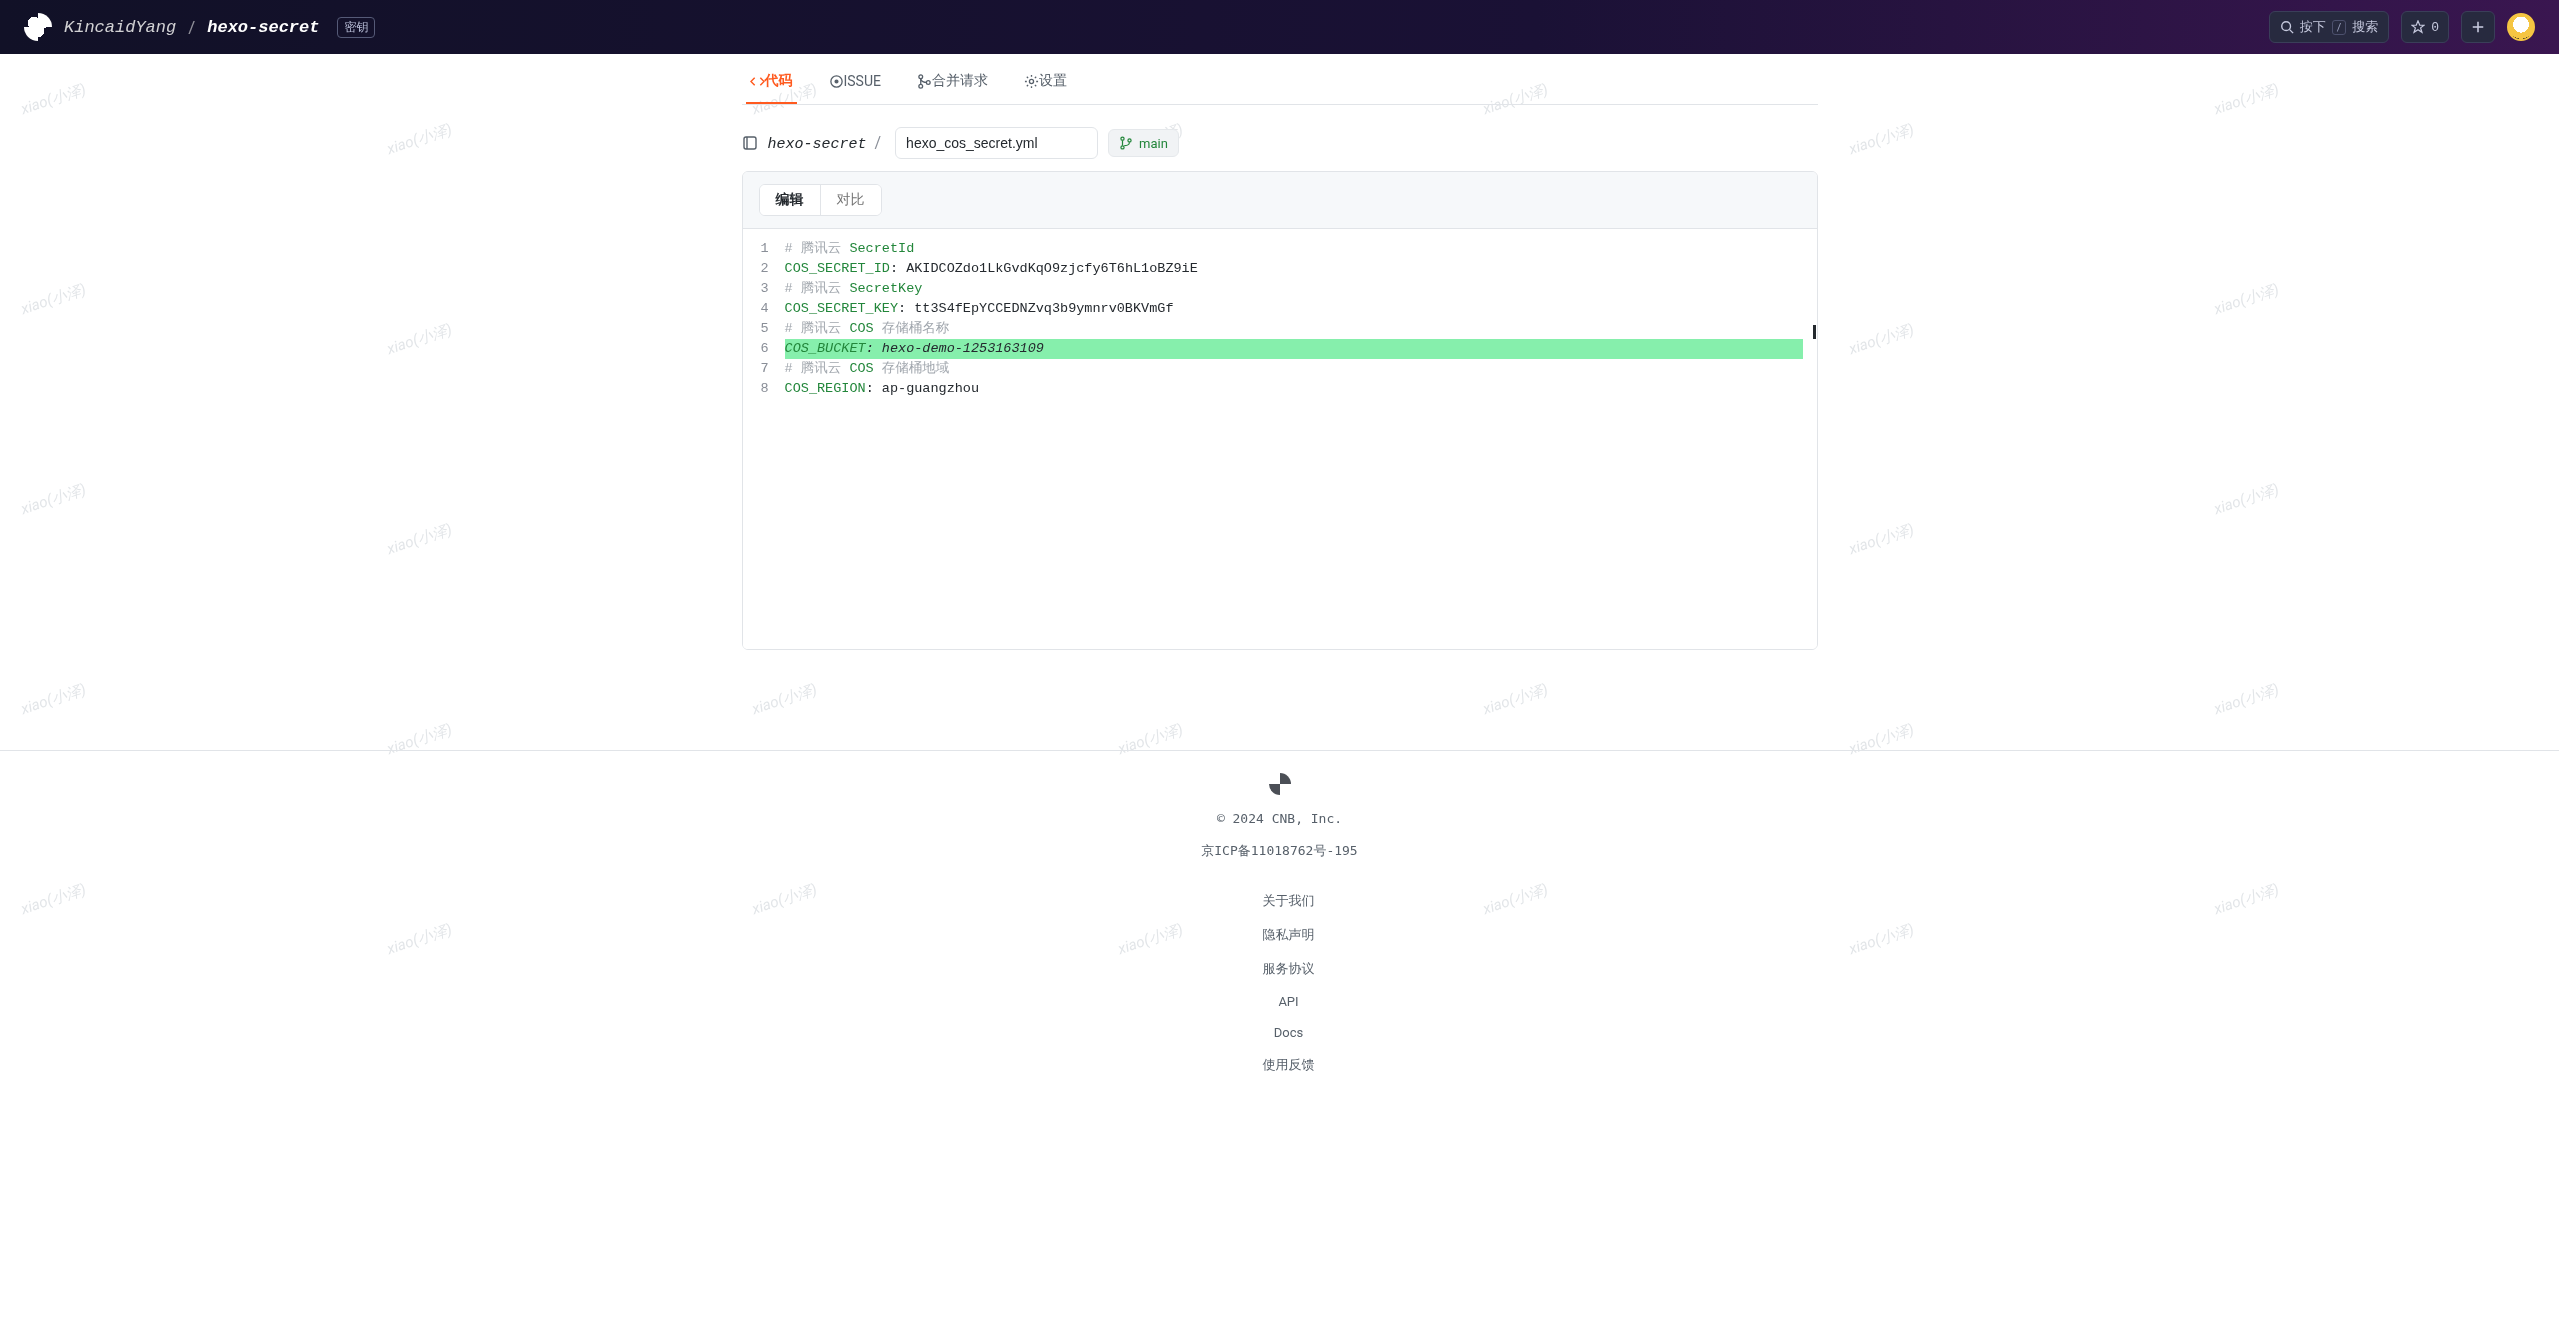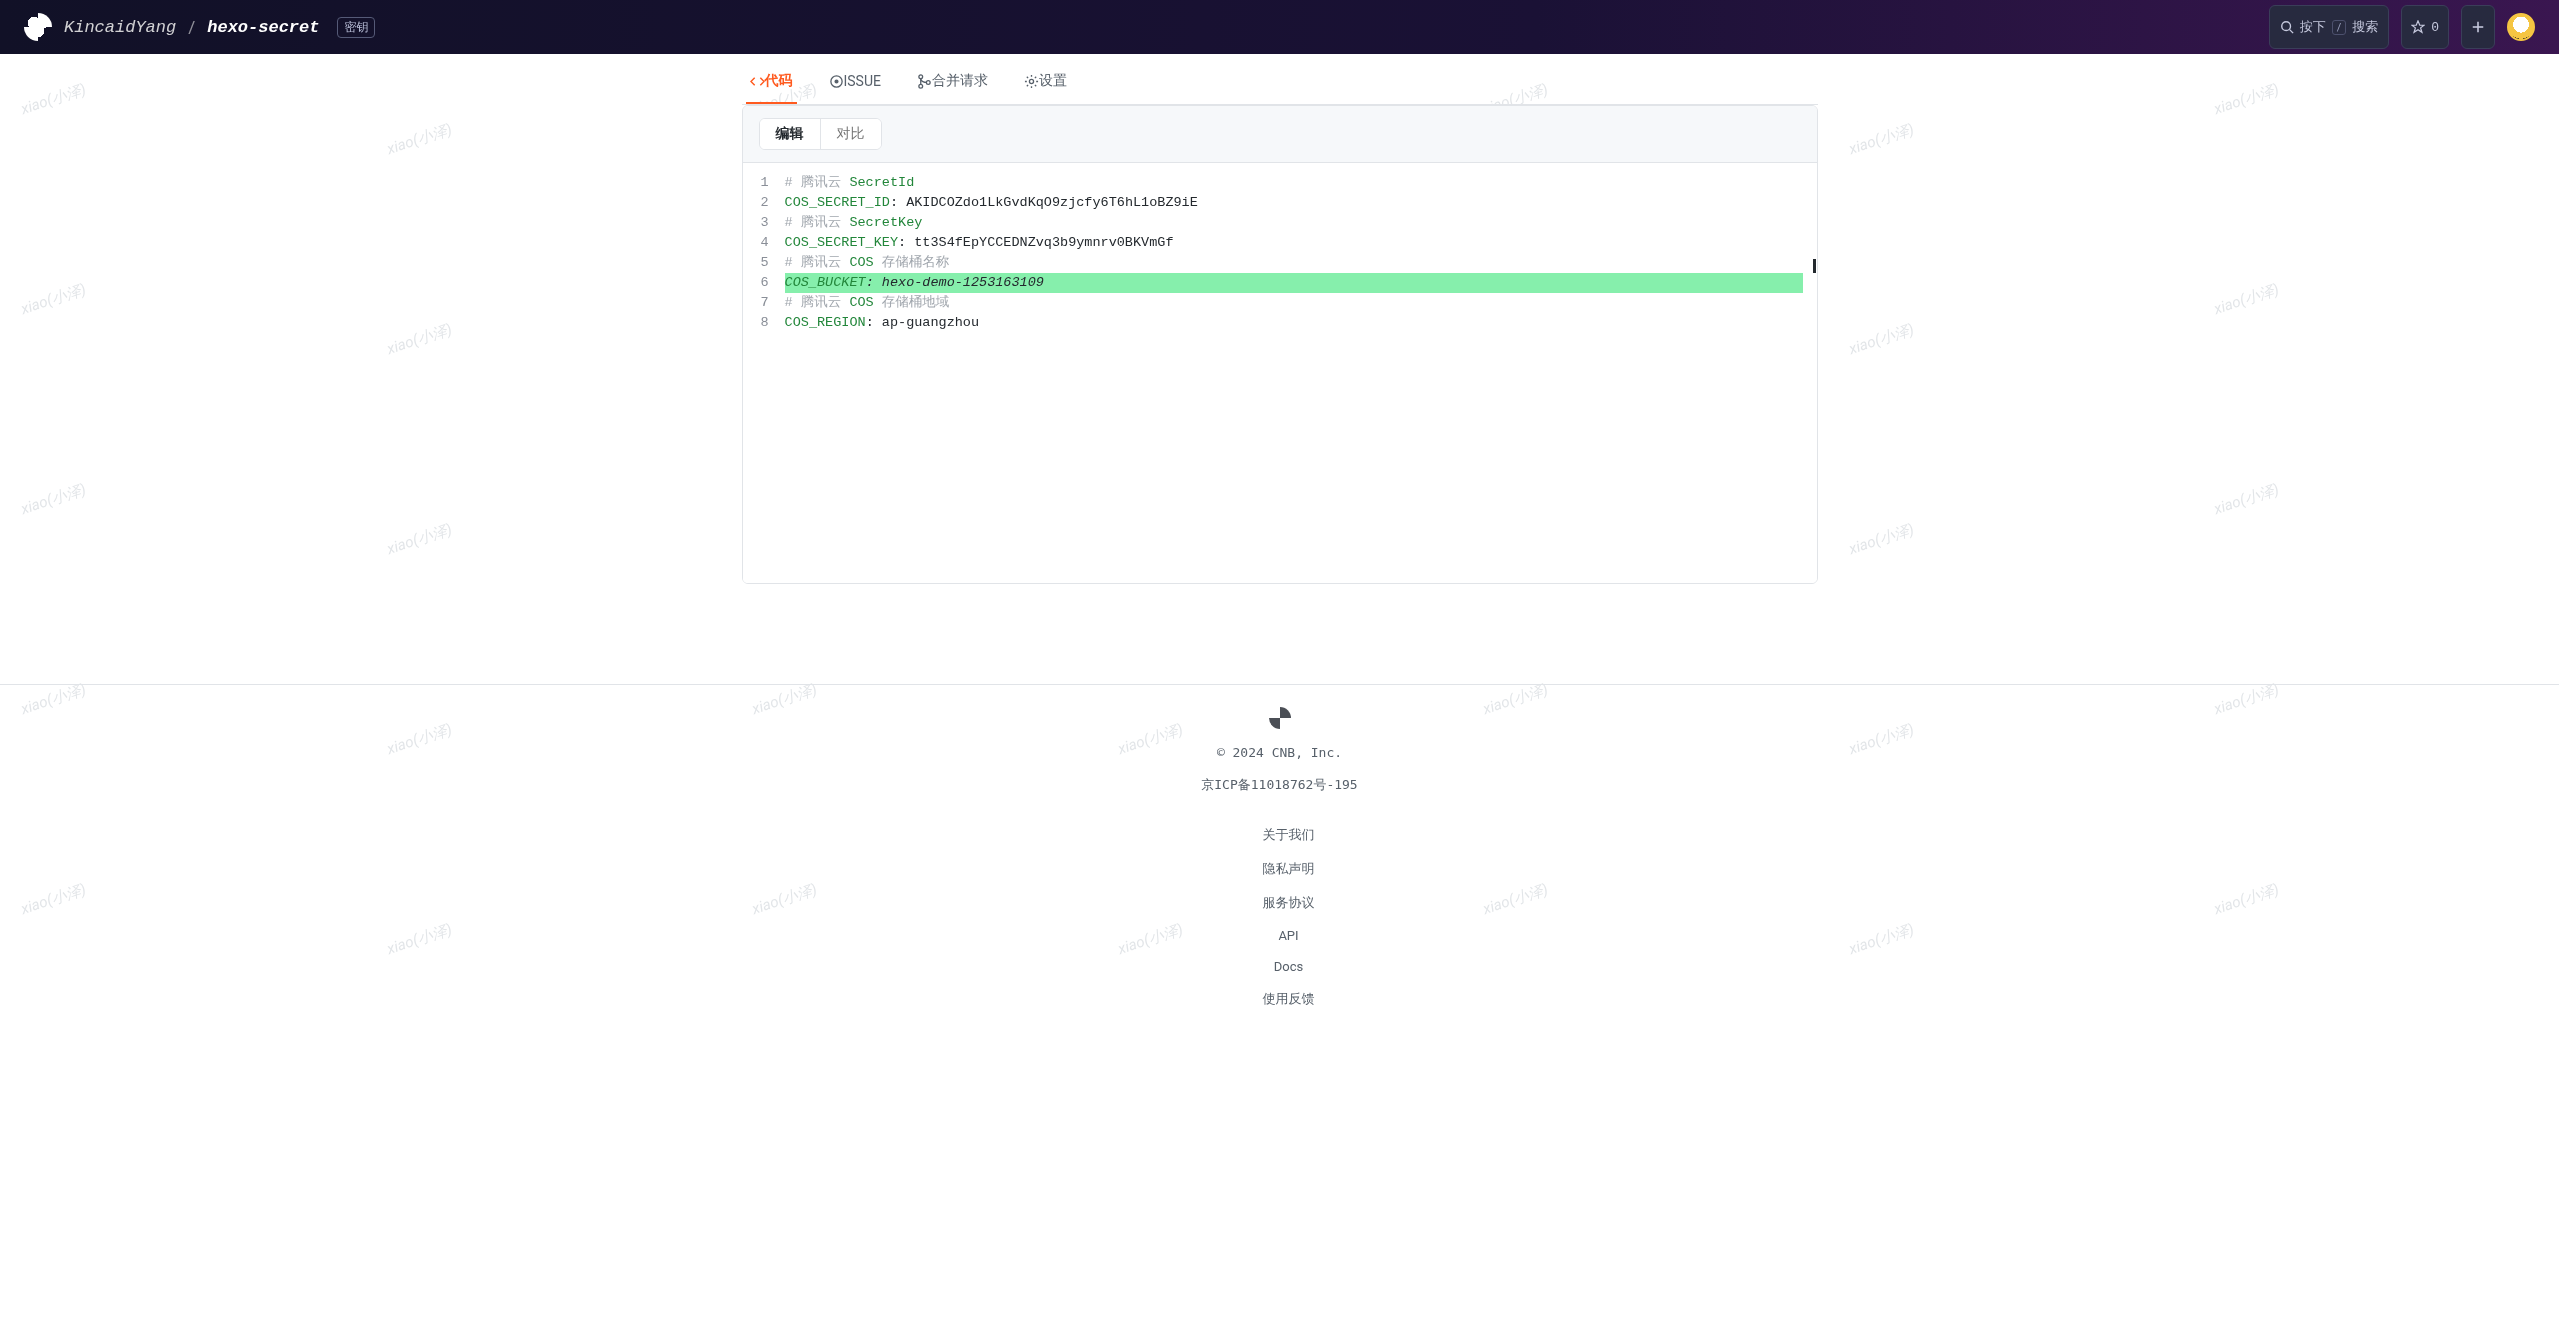--- a/index.html
+++ b/index.html
@@ -30,21 +30,21 @@
     radial-gradient(circle at 50% 65%, #fff 0 6px, transparent 6px),
     #fff0;
     position:relative;
   }
   .logo::before{content:"";position:absolute;inset:0;border-radius:50%;background:conic-gradient(#fff 0 90deg,#fff0 90deg 180deg,#fff 180deg 270deg,#fff0 270deg 360deg);}
   .header .owner{font-style:italic;opacity:.9;font-size:17px;}
   .header .slash{opacity:.6;font-size:17px;}
   .header .repo{font-weight:700;font-style:italic;font-size:17px;color:#fff;}
   .badge-secret{border:1px solid #555a77;color:#b8bdd6;font-size:12px;padding:1px 6px;border-radius:4px;margin-left:6px;}
   .header-spacer{flex:1;}
-  .hdr-btn{background:var(--header-btn);color:#c6c9de;border-radius:6px;height:44px;display:flex;align-items:center;padding:0 10px;font-size:13px;gap:6px;border:1px solid #3a3e59;cursor:pointer;}
+  .hdr-btn{background:var(--header-btn);color:#c6c9de;border-radius:6px;height:32px;display:flex;align-items:center;padding:0 10px;font-size:13px;gap:6px;border:1px solid #3a3e59;cursor:pointer;}
   .hdr-btn.small{padding:0 9px;}
   .kbd{border:1px solid #4c506d;border-radius:3px;padding:0 4px;font-size:11px;color:#9aa0bd;}
   .avatar{width:28px;height:28px;border-radius:50%;background:radial-gradient(circle at 50% 40%, #fff 0 8px, #f5c542 8px 14px, #222 14px);border:2px solid #f5c542;}
 
   
   .page{max-width:1076px;margin:0 auto;padding:0 0 40px 0;}
   .tabs{display:flex;gap:28px;border-bottom:1px solid var(--border);padding:0 4px;margin-top:4px;}
   .tab{display:flex;align-items:center;color:#57606a;font-size:14px;padding:14px 4px 12px 4px;border-bottom:2px solid transparent;cursor:pointer;}
   .tab.active{color:var(--accent);font-weight:700;border-bottom-color:var(--accent);}
   .tab svg{width:15px;height:15px;}
@@ -198,20 +198,41 @@
       </div>
       <div class="tab">
         <svg viewBox="0 0 16 16" fill="none" stroke="currentColor" stroke-width="1.4">
             <circle cx="8" cy="8" r="2.2"></circle>
             <path d="M8 1v2M8 13v2M1 8h2M13 8h2M3 3l1.4 1.4M11.6 11.6L13 13M13 3l-1.4 1.4M4.4 11.6L3 13"></path>
           </svg>
         <span>设置</span>
       </div>
     </div>
 
+    <div class="crumbrow">
+      <svg class="repo-ico" viewBox="0 0 16 16" fill="none" stroke="currentColor" stroke-width="1.4">
+          <rect x="2" y="2" width="12" height="12" rx="2"></rect>
+          <line x1="5" y1="2" x2="5" y2="14"></line>
+        </svg>
+      <span class="breadcrumb">
+        <span class="repo">hexo-secret</span>
+        <span class="sep">/</span>
+      </span>
+      <input class="filename-input" value="hexo_cos_secret.yml" style="">
+      <div class="branch-chip">
+        <svg viewBox="0 0 16 16" fill="none" stroke="currentColor" stroke-width="1.4">
+            <circle cx="4" cy="3" r="1.8"></circle>
+            <circle cx="4" cy="13" r="1.8"></circle>
+            <circle cx="12" cy="5" r="1.8"></circle>
+            <path d="M4 5v6"></path>
+            <path d="M12 7c0 3-4 4-6 4"></path>
+          </svg>
+        <span>main</span>
+      </div>
+    </div>
 
     <div class="card">
       <div class="card-header">
         <div class="seg">
           <button class="active">编辑</button>
           <button>对比</button>
         </div>
       </div>
       <div class="editor">
         <div class="line-gutter" id="gutter">

